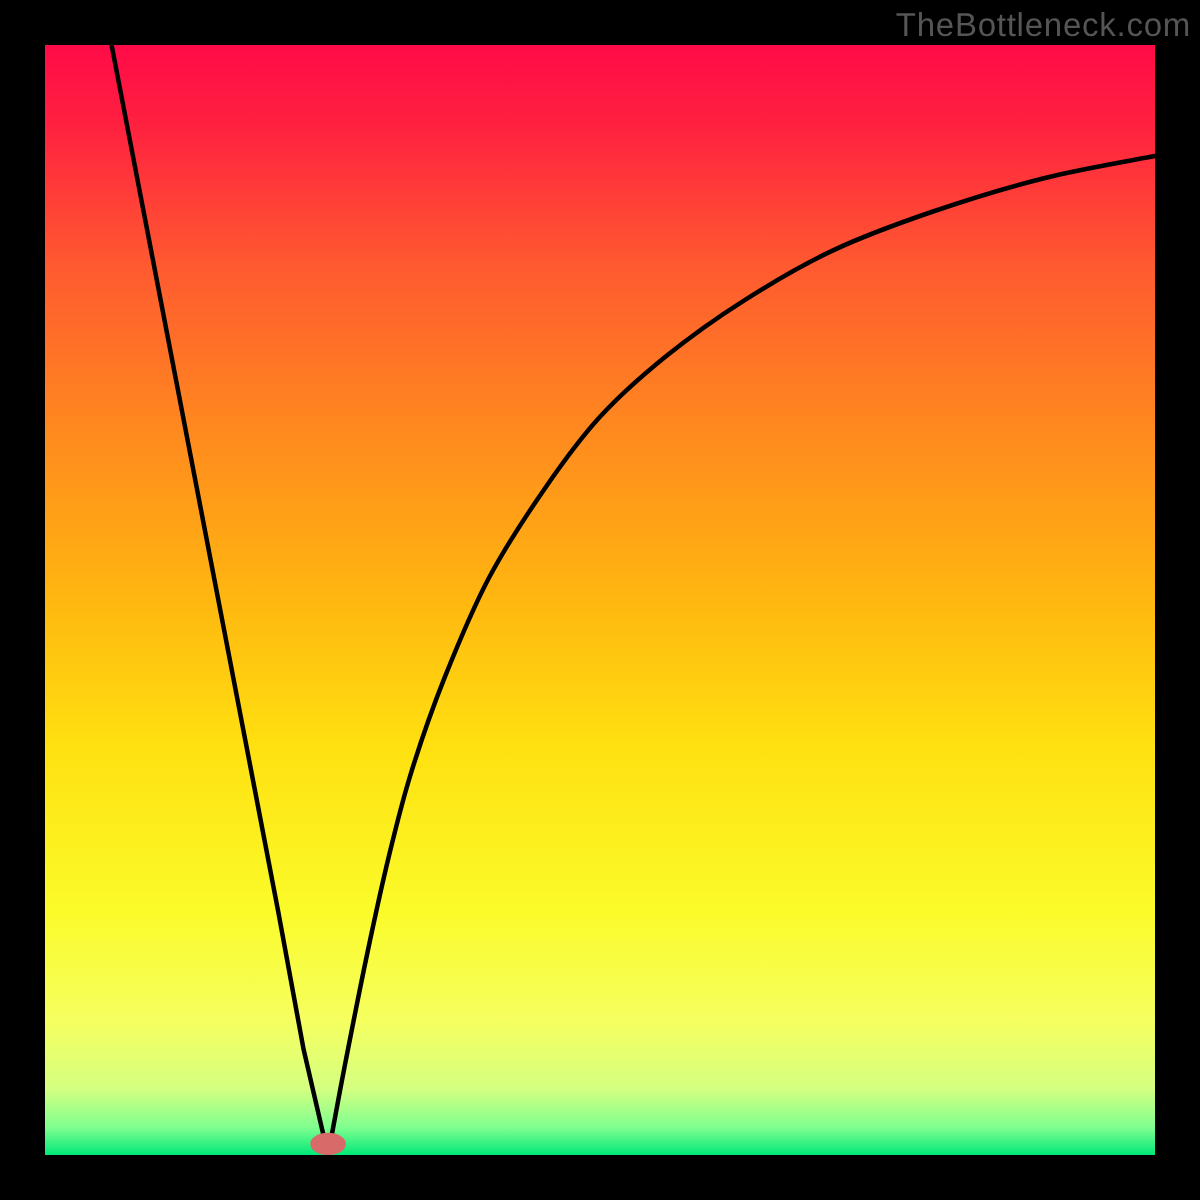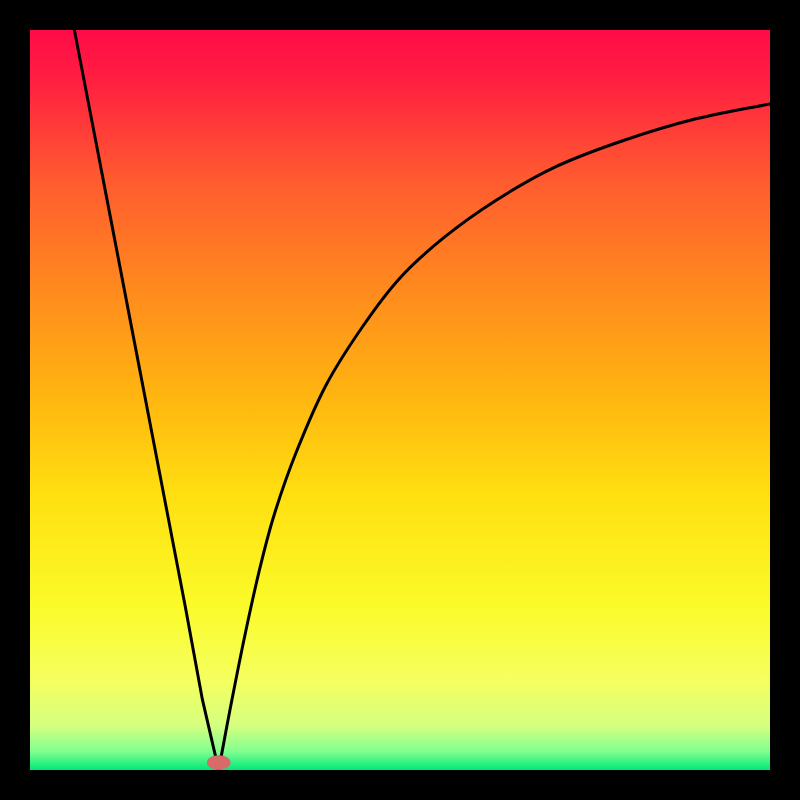--- a/index.html
+++ b/index.html
@@ -56,13 +56,14 @@
             <stop offset="94%" stop-color="#d5ff80"></stop>
             <stop offset="97.5%" stop-color="#80ff90"></stop>
             <stop offset="100%" stop-color="#00e878"></stop>
           </linearGradient>
         </defs>
         <rect x="0" y="0" width="740" height="740" fill="url(#bg-grad)"></rect>
         <path d="M44.40 0.00 L62.90 96.20 L81.40 192.40 L99.90 288.60 L118.40 384.80 L136.90 481.00 L155.40 577.20 L172.42 669.70 L188.70 740.00 L188.70 740.00 C190.55 730.13 195.48 703.00 199.80 680.80 C204.12 658.60 209.67 630.23 214.60 606.80 C219.53 583.37 224.47 560.55 229.40 540.20 C234.33 519.85 238.03 504.43 244.20 484.70 C250.37 464.97 257.77 443.38 266.40 421.80 C275.03 400.22 284.90 376.17 296.00 355.20 C307.10 334.23 320.67 313.88 333.00 296.00 C345.33 278.12 356.43 262.70 370.00 247.90 C383.57 233.10 398.37 220.15 414.40 207.20 C430.43 194.25 447.70 181.92 466.20 170.20 C484.70 158.48 504.43 146.77 525.40 136.90 C546.37 127.03 568.57 119.02 592.00 111.00 C615.43 102.98 641.33 94.97 666.00 88.80 C690.67 82.63 727.67 76.47 740.00 74.00" fill="none" stroke="#000" stroke-width="3" stroke-linejoin="round" stroke-linecap="round"></path>
         <ellipse cx="188.70" cy="732.60" rx="11.84" ry="7.40" fill="#d86a6a"></ellipse>
       </svg>
   </div>
+  <div class="watermark">TheBottleneck.com</div>
 </div>
 
 </body></html>

